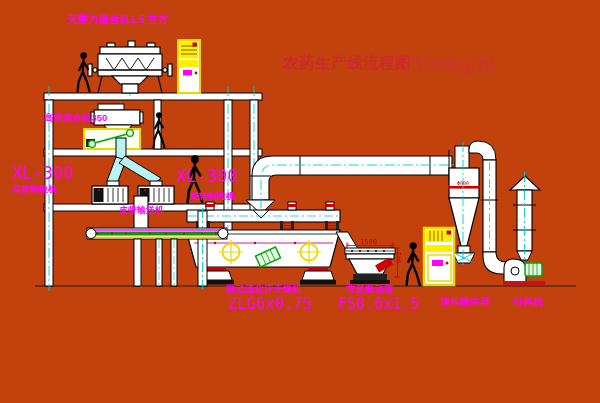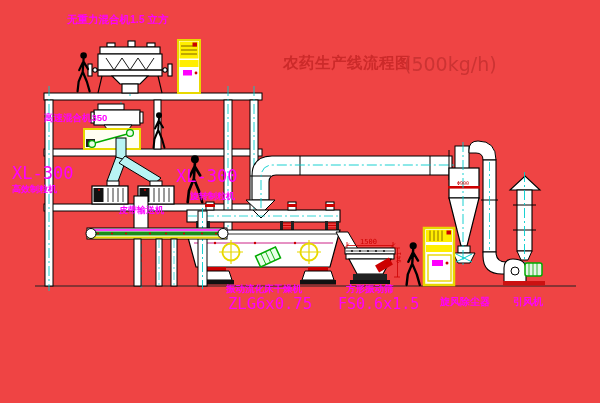--- a/index.html
+++ b/index.html
@@ -1,16 +1,16 @@
 <!DOCTYPE html>
 <html><head>
 <meta charset="utf-8">
 <style>
   html,body{margin:0;padding:0;background:#fff;}
-  #stage{position:relative;width:600px;height:403px;background:#ef4444;overflow:hidden;
+  #stage{position:relative;width:600px;height:403px;background:#c2410c;overflow:hidden;
          font-family:"Liberation Sans",sans-serif;}
   svg text{user-select:none;}
   .cjk-s{font-family:"Liberation Sans",sans-serif;font-weight:bold;}
   .model{font-family:"DejaVu Sans Mono",monospace;}
   .dim{font-family:"DejaVu Sans Mono",monospace;}
 </style>
 </head>
 <body>
 
 <div id="stage">

